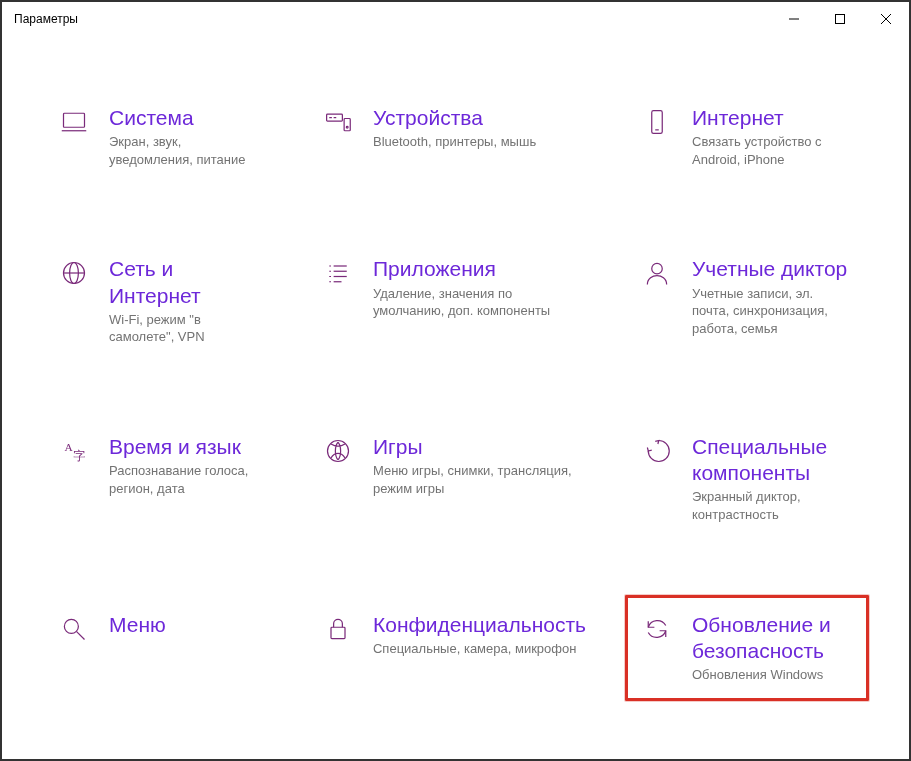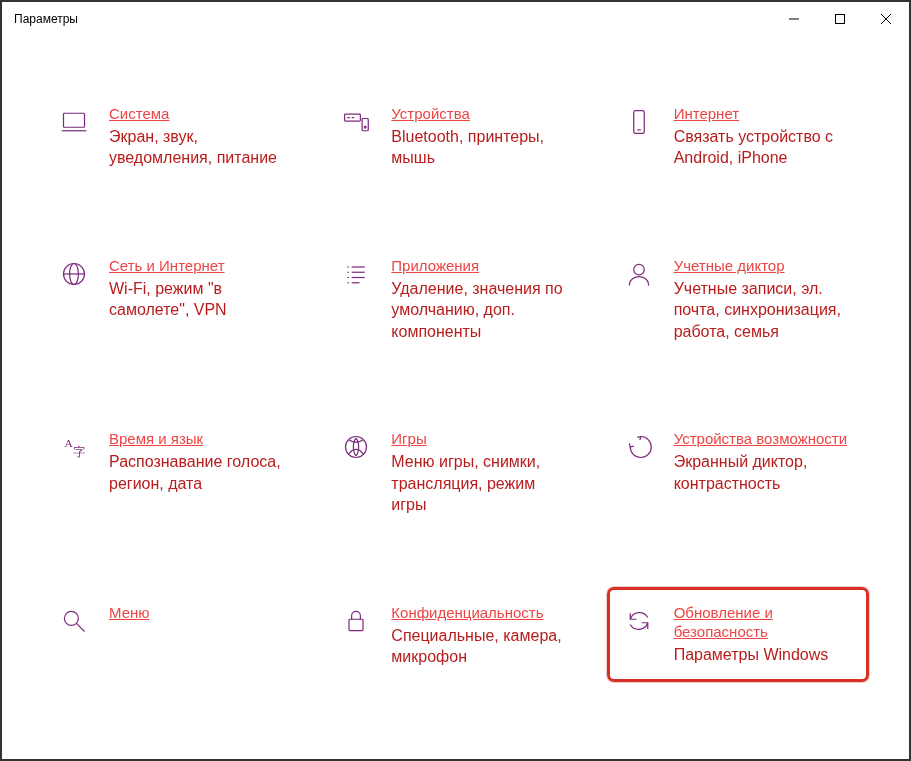--- a/index.html
+++ b/index.html
@@ -45,21 +45,21 @@
   .tile {
     display: flex;
     align-items: flex-start;
     padding: 6px 6px;
     border-radius: 3px;
     border: 3px solid transparent;
   }
   .tile.highlight {
     border: 3px solid #d93025;
     box-shadow: 0 0 0 1px rgba(217,48,37,0.25);
-    border-radius: 7px;
+    border-radius: 1px;
     padding: 14px 6px 14px 6px;
     margin-top: -8px;
   }
   .tile-icon {
     width: 34px;
     height: 34px;
     flex: 0 0 34px;
     margin-right: 18px;
     margin-left: 6px;
     display: flex;
@@ -68,29 +68,28 @@
   }
   .tile-icon svg {
     width: 28px;
     height: 28px;
     stroke: #7a2a7a;
     fill: none;
     stroke-width: 1.4;
   }
   .tile-text { flex: 1; padding-right: 10px; }
   .tile-title {
-    font-size: 15px;
-    color: #ef4444;
+    font-size: 21px;
+    color: #6d28d9;
     line-height: 1.25;
     margin-bottom: 2px;
-    text-decoration: underline;
   }
   .tile-desc {
-    font-size: 16px;
-    color: #b91c1c;
+    font-size: 13px;
+    color: #737373;
     line-height: 1.35;
   }
 </style>
 </head>
 <body>
 
 <div class="titlebar">
   <span class="title">Параметры</span>
   <div class="winbtns">
     <div class="winbtn">
@@ -232,21 +231,21 @@
 
     <div class="tile">
       <div class="tile-icon">
         <svg viewBox="0 0 32 32">
             <path d="M18 4 A12 12 0 1 1 6 16"></path>
             <polyline points="14,5 18,4 17,8"></polyline>
             <polyline points="5,12 6,16 10,15"></polyline>
           </svg>
       </div>
       <div class="tile-text">
-        <div class="tile-title">Устройства возможности</div>
+        <div class="tile-title">Специальные компоненты</div>
         <div class="tile-desc">Экранный диктор, контрастность</div>
       </div>
     </div>
 
     <div class="tile">
       <div class="tile-icon">
         <svg viewBox="0 0 32 32">
             <circle cx="13" cy="13" r="8"></circle>
             <line x1="19" y1="19" x2="28" y2="28"></line>
           </svg>
@@ -273,18 +272,18 @@
       <div class="tile-icon">
         <svg viewBox="0 0 32 32">
             <path d="M26 12 A11 11 0 0 0 6 14"></path>
             <polyline points="6,7 6,14 13,14"></polyline>
             <path d="M6 20 A11 11 0 0 0 26 18"></path>
             <polyline points="26,25 26,18 19,18"></polyline>
           </svg>
       </div>
       <div class="tile-text">
         <div class="tile-title">Обновление и безопасность</div>
-        <div class="tile-desc">Параметры Windows</div>
+        <div class="tile-desc">Обновления Windows</div>
       </div>
     </div>
 
   </div>
 </div>
 
 </body></html>

